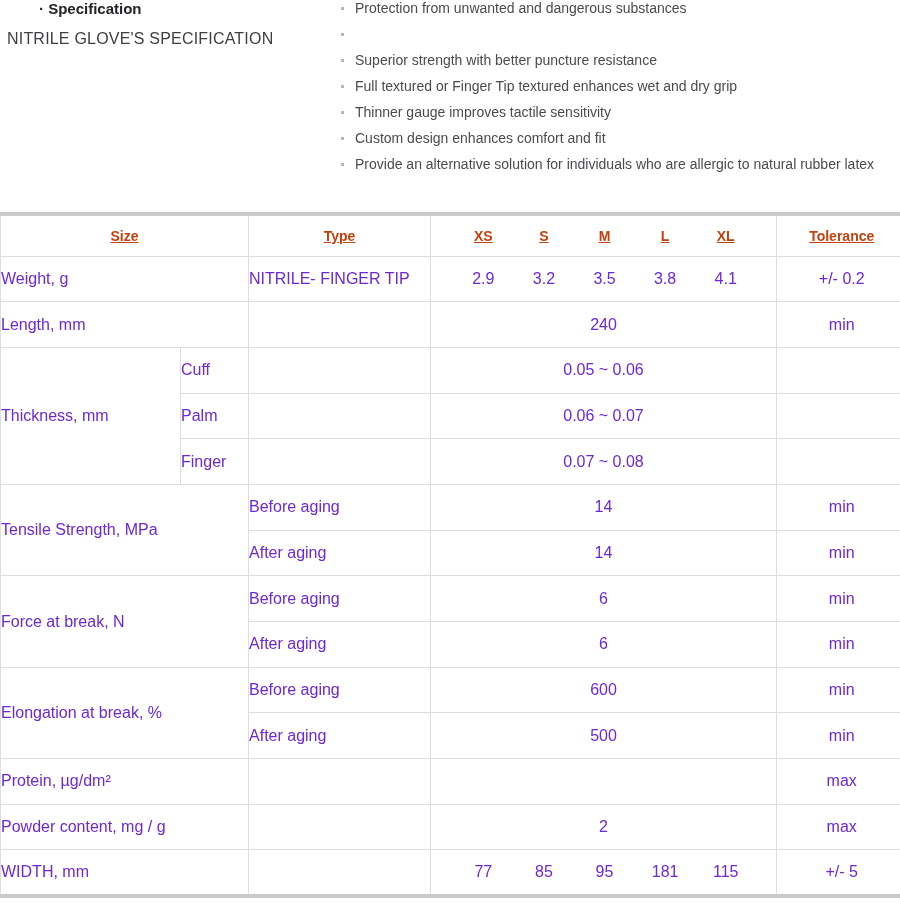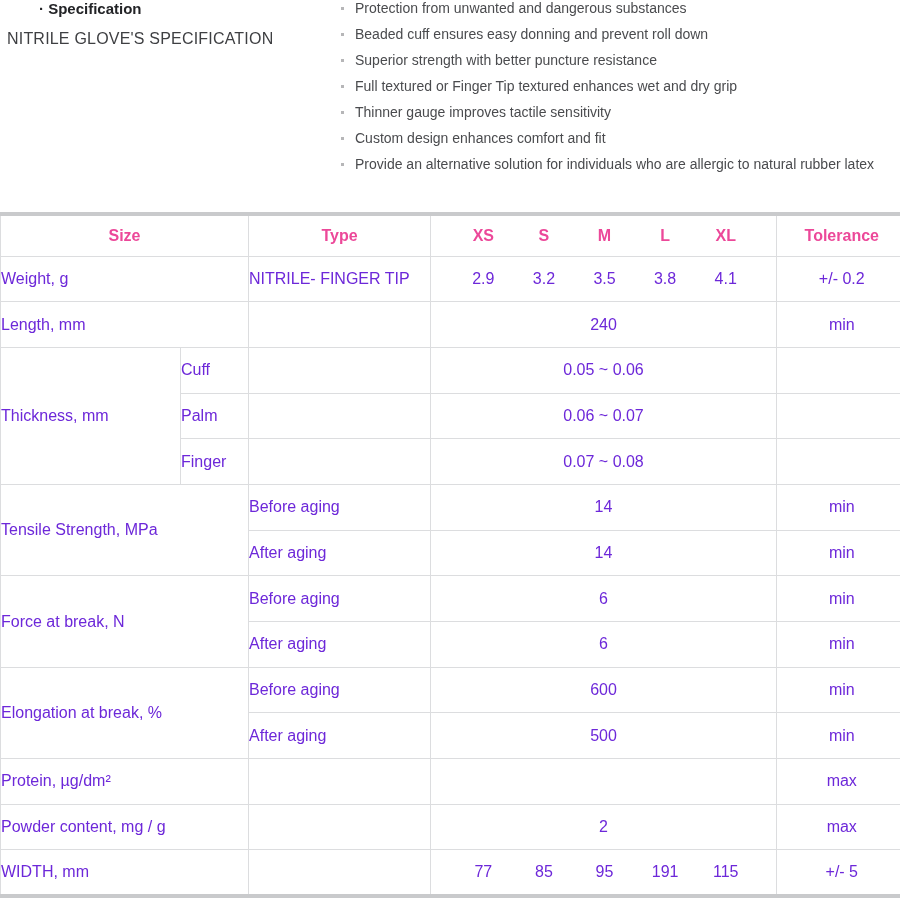--- a/index.html
+++ b/index.html
@@ -38,21 +38,21 @@
     border-left: 1px solid #dcdddf;
   }
   .spec th, .spec td {
     border-bottom: 1px solid #dcdddf;
     padding: 0; vertical-align: middle;
     overflow: hidden;
   }
   .spec thead tr { height: 42px; }
   .spec tbody tr { height: 45.7px; }
 
-  .spec th { font-size: 16px; font-weight: bold; color: #ec4899; text-align: center; }
+  .spec th { font-size: 14px; font-weight: bold; color: #c2410c; text-align: center; text-decoration: underline; }
   .spec td { font-size: 16px; color: #6d28d9; }
 
   .size-h { padding-right: 68px; }              
   .b-right { border-right: 1px solid #dcdddf; }
   .label    { text-align: left; padding-left: 20px; }
   .sublabel { text-align: left; padding-left: 12px; border-left: 1px solid #dcdddf; }
   .typecell { text-align: left; padding-left: 25px; }
   .center   { text-align: center; }
   .tol      { text-align: center; border-left: 1px solid #dcdddf; }
 
@@ -62,21 +62,21 @@
 </head>
 <body>
 
 <div class="head-left">
   <div class="sec-title">· Specification</div>
   <div class="sec-sub">NITRILE GLOVE'S SPECIFICATION</div>
 </div>
 
 <ul class="features">
   <li><span class="sq"></span><span>Protection from unwanted and dangerous substances</span></li>
-  <li><span class="sq"></span><span>Beaded cuff ensures easy donning and prevent roll down</span></li>
+  <li><span class="sq"></span></li>
   <li><span class="sq"></span><span>Superior strength with better puncture resistance</span></li>
   <li><span class="sq"></span><span>Full textured or Finger Tip textured enhances wet and dry grip</span></li>
   <li><span class="sq"></span><span>Thinner gauge improves tactile sensitivity</span></li>
   <li><span class="sq"></span><span>Custom design enhances comfort and fit</span></li>
   <li><span class="sq"></span><span>Provide an alternative solution for individuals who are allergic to natural rubber latex</span></li>
 </ul>
 
 <table class="spec">
   <colgroup>
     <col style="width:180px">
@@ -199,20 +199,20 @@
     </tr>
 
     <tr>
       <td colspan="2" class="label b-right">WIDTH, mm</td>
       <td class="typecell b-right"></td>
       <td colspan="5">
         <div class="sizes-flex">
           <span>77</span>
           <span>85</span>
           <span>95</span>
-          <span>191</span>
+          <span>181</span>
           <span>115</span>
         </div>
       </td>
       <td class="tol">+/- 5</td>
     </tr>
   </tbody>
 </table>
 
 </body></html>

